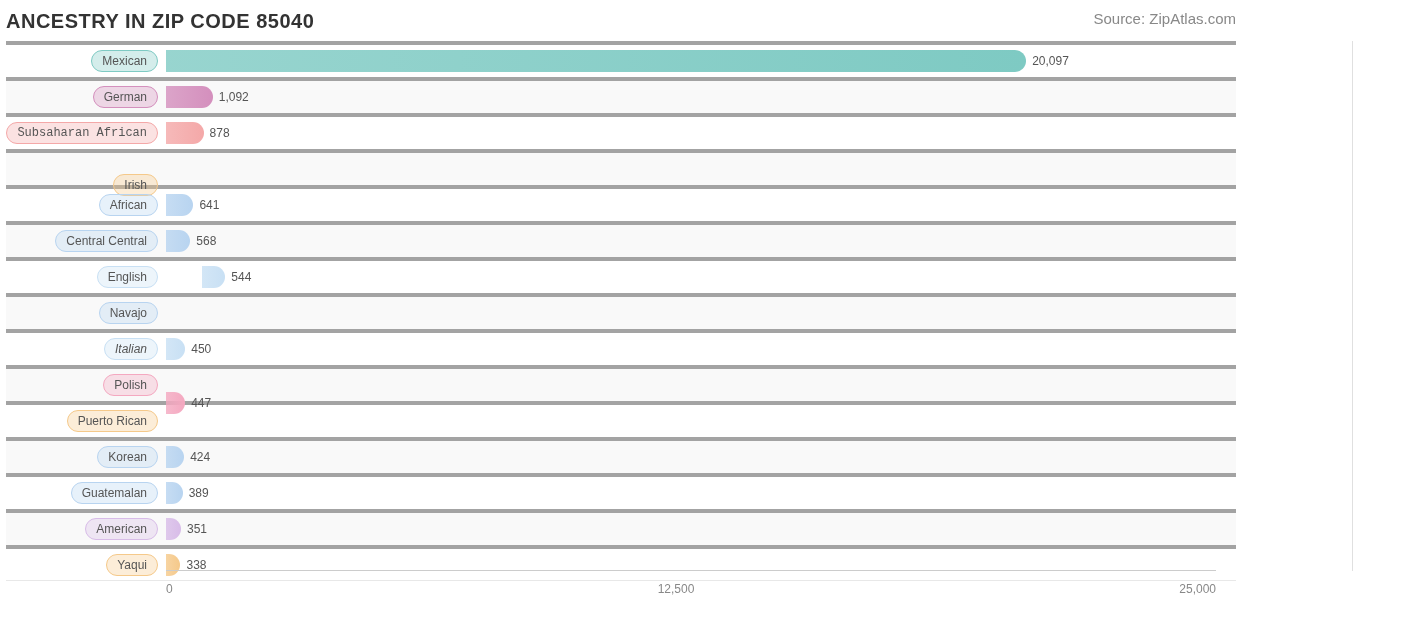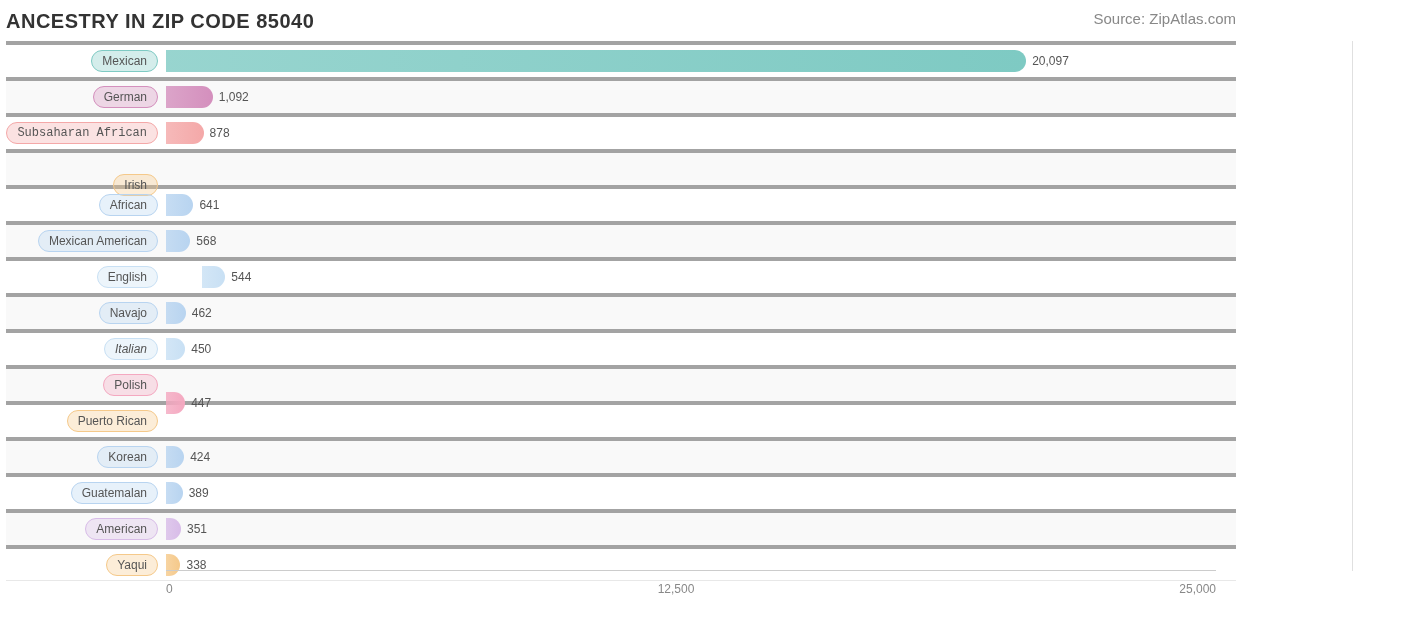--- a/index.html
+++ b/index.html
@@ -175,46 +175,41 @@
             <span class="label-pill" style="background: rgba(184, 212, 240, 0.333); border: 1.5px solid rgb(184, 212, 240);">African</span>
           </div>
           <div class="bar-cell">
             <div class="bar" style="width: 2.564%; background: linear-gradient(to right, rgba(184, 212, 240, 0.8), rgb(184, 212, 240));">
               <span class="bar-value">641</span>
             </div>
           </div>
         </div>
         <div class="bar-row">
           <div class="label-cell">
-            <span class="label-pill" style="background: rgba(184, 212, 240, 0.333); border: 1.5px solid rgb(184, 212, 240);">Mexican American</span>
+            <span class="label-pill" style="background: rgba(184, 212, 240, 0.333); border: 1.5px solid rgb(184, 212, 240);">Central Central</span>
           </div>
           <div class="bar-cell">
             <div class="bar" style="width: 2.272%; background: linear-gradient(to right, rgba(184, 212, 240, 0.8), rgb(184, 212, 240));">
               <span class="bar-value">568</span>
             </div>
           </div>
         </div>
         <div class="bar-row">
           <div class="label-cell">
             <span class="label-pill" style="background: rgba(200, 224, 244, 0.333); border: 1.5px solid rgb(200, 224, 244);">English</span>
           </div>
           <div class="bar-cell">
             <div class="bar" style="width: 2.176%; background: linear-gradient(to right, rgba(200, 224, 244, 0.8), rgb(200, 224, 244)); margin-left: 36px;">
               <span class="bar-value">544</span>
             </div>
           </div>
         </div>
         <div class="bar-row">
           <div class="label-cell">
             <span class="label-pill" style="background: rgba(184, 212, 240, 0.333); border: 1.5px solid rgb(184, 212, 240); text-align: center;">Navajo</span>
-          </div>
-          <div class="bar-cell">
-            <div class="bar" style="width: 1.848%; background: linear-gradient(to right, rgba(184, 212, 240, 0.8), rgb(184, 212, 240));">
-              <span class="bar-value">462</span>
-            </div>
           </div>
         </div>
         <div class="bar-row">
           <div class="label-cell">
             <span class="label-pill" style="background: rgba(200, 224, 244, 0.333); border: 1.5px solid rgb(200, 224, 244); font-style: italic;">Italian</span>
           </div>
           <div class="bar-cell">
             <div class="bar" style="width: 1.8%; background: linear-gradient(to right, rgba(200, 224, 244, 0.8), rgb(200, 224, 244));">
               <span class="bar-value">450</span>
             </div>

